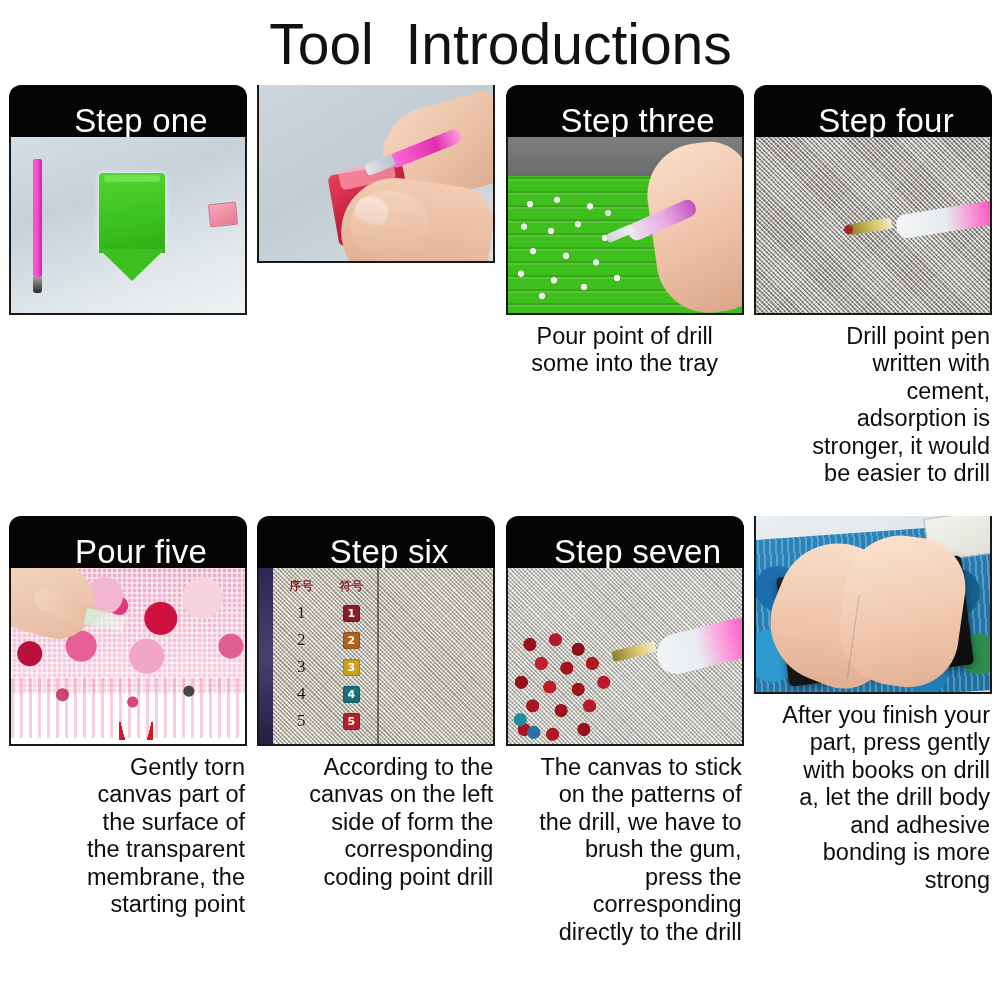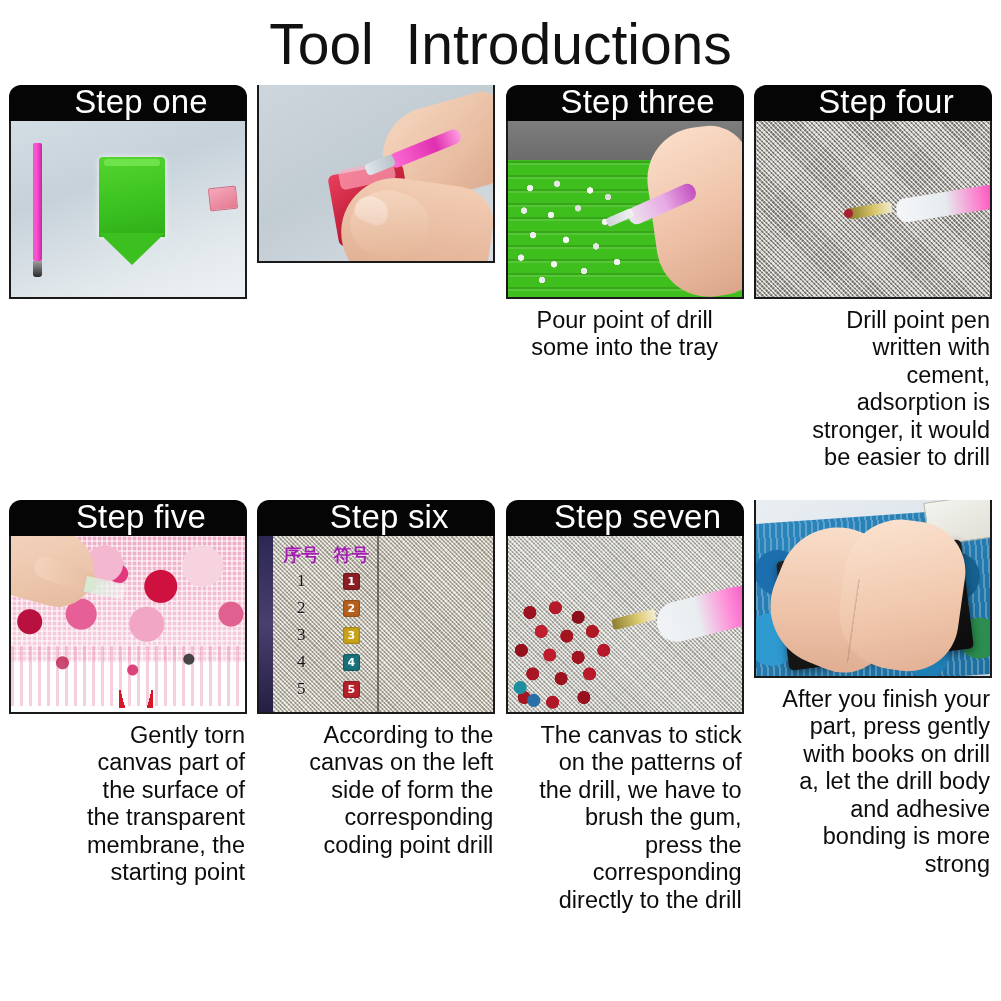--- a/index.html
+++ b/index.html
@@ -51,23 +51,23 @@
     width: 238px;
     display: flex;
     flex-direction: column;
     align-items: stretch;
   }
 
   
   .card-head {
     background: #050505;
     border-radius: 12px 12px 0 0;
-    height: 36px;
+    height: 52px;
     display: flex;
-    align-items: flex-start;
+    align-items: flex-end;
     justify-content: center;
     padding-left: 26px;
   }
   .card-head-label {
     color: #ffffff;
     font-size: 33px;
     line-height: 1;
     font-weight: 400;
     letter-spacing: 0.2px;
     white-space: nowrap;
@@ -343,23 +343,23 @@
     left: 118px; top: 0; width: 2px; bottom: 0;
     background: rgba(40,40,40,.55);
   }
   .s6-table {
     left: 16px; top: 6px; width: 100px; bottom: 2px;
   }
   .s6-head {
     display: flex; align-items: center; height: 26px;
   }
   .s6-head span {
-    font-size: 18px;
+    font-size: 12px;
     font-weight: bold;
-    color: #a21caf;
+    color: #7f1d1d;
     font-family: Liberation Sans, sans-serif;
     text-shadow: 0 1px 0 rgba(255,255,255,.6);
   }
   .s6-h1 { width: 52px; text-align: center; }
   .s6-h2 { width: 48px; text-align: center; }
   .s6-row {
     display: flex; align-items: center; height: 27px;
   }
   .s6-num {
     width: 52px; text-align: center;
@@ -551,21 +551,21 @@
 stronger, it would
 be easier to drill</div>
     </div>
 
   </div>
 
   <div class="row row-two">
 
     <div class="card">
       <div class="card-head">
-        <span class="card-head-label">Step five</span>
+        <span class="card-head-label">Pour five</span>
       </div>
       <div class="photo">
         <div class="s5-bg"></div>
         <div class="s5-flowers"></div>
         <div class="s5-tendrils"></div>
         <div class="s5-red-mark"></div>
         <div class="s5-hand"></div>
         <div class="s5-finger"></div>
         <div class="s5-film"></div>
       </div>

